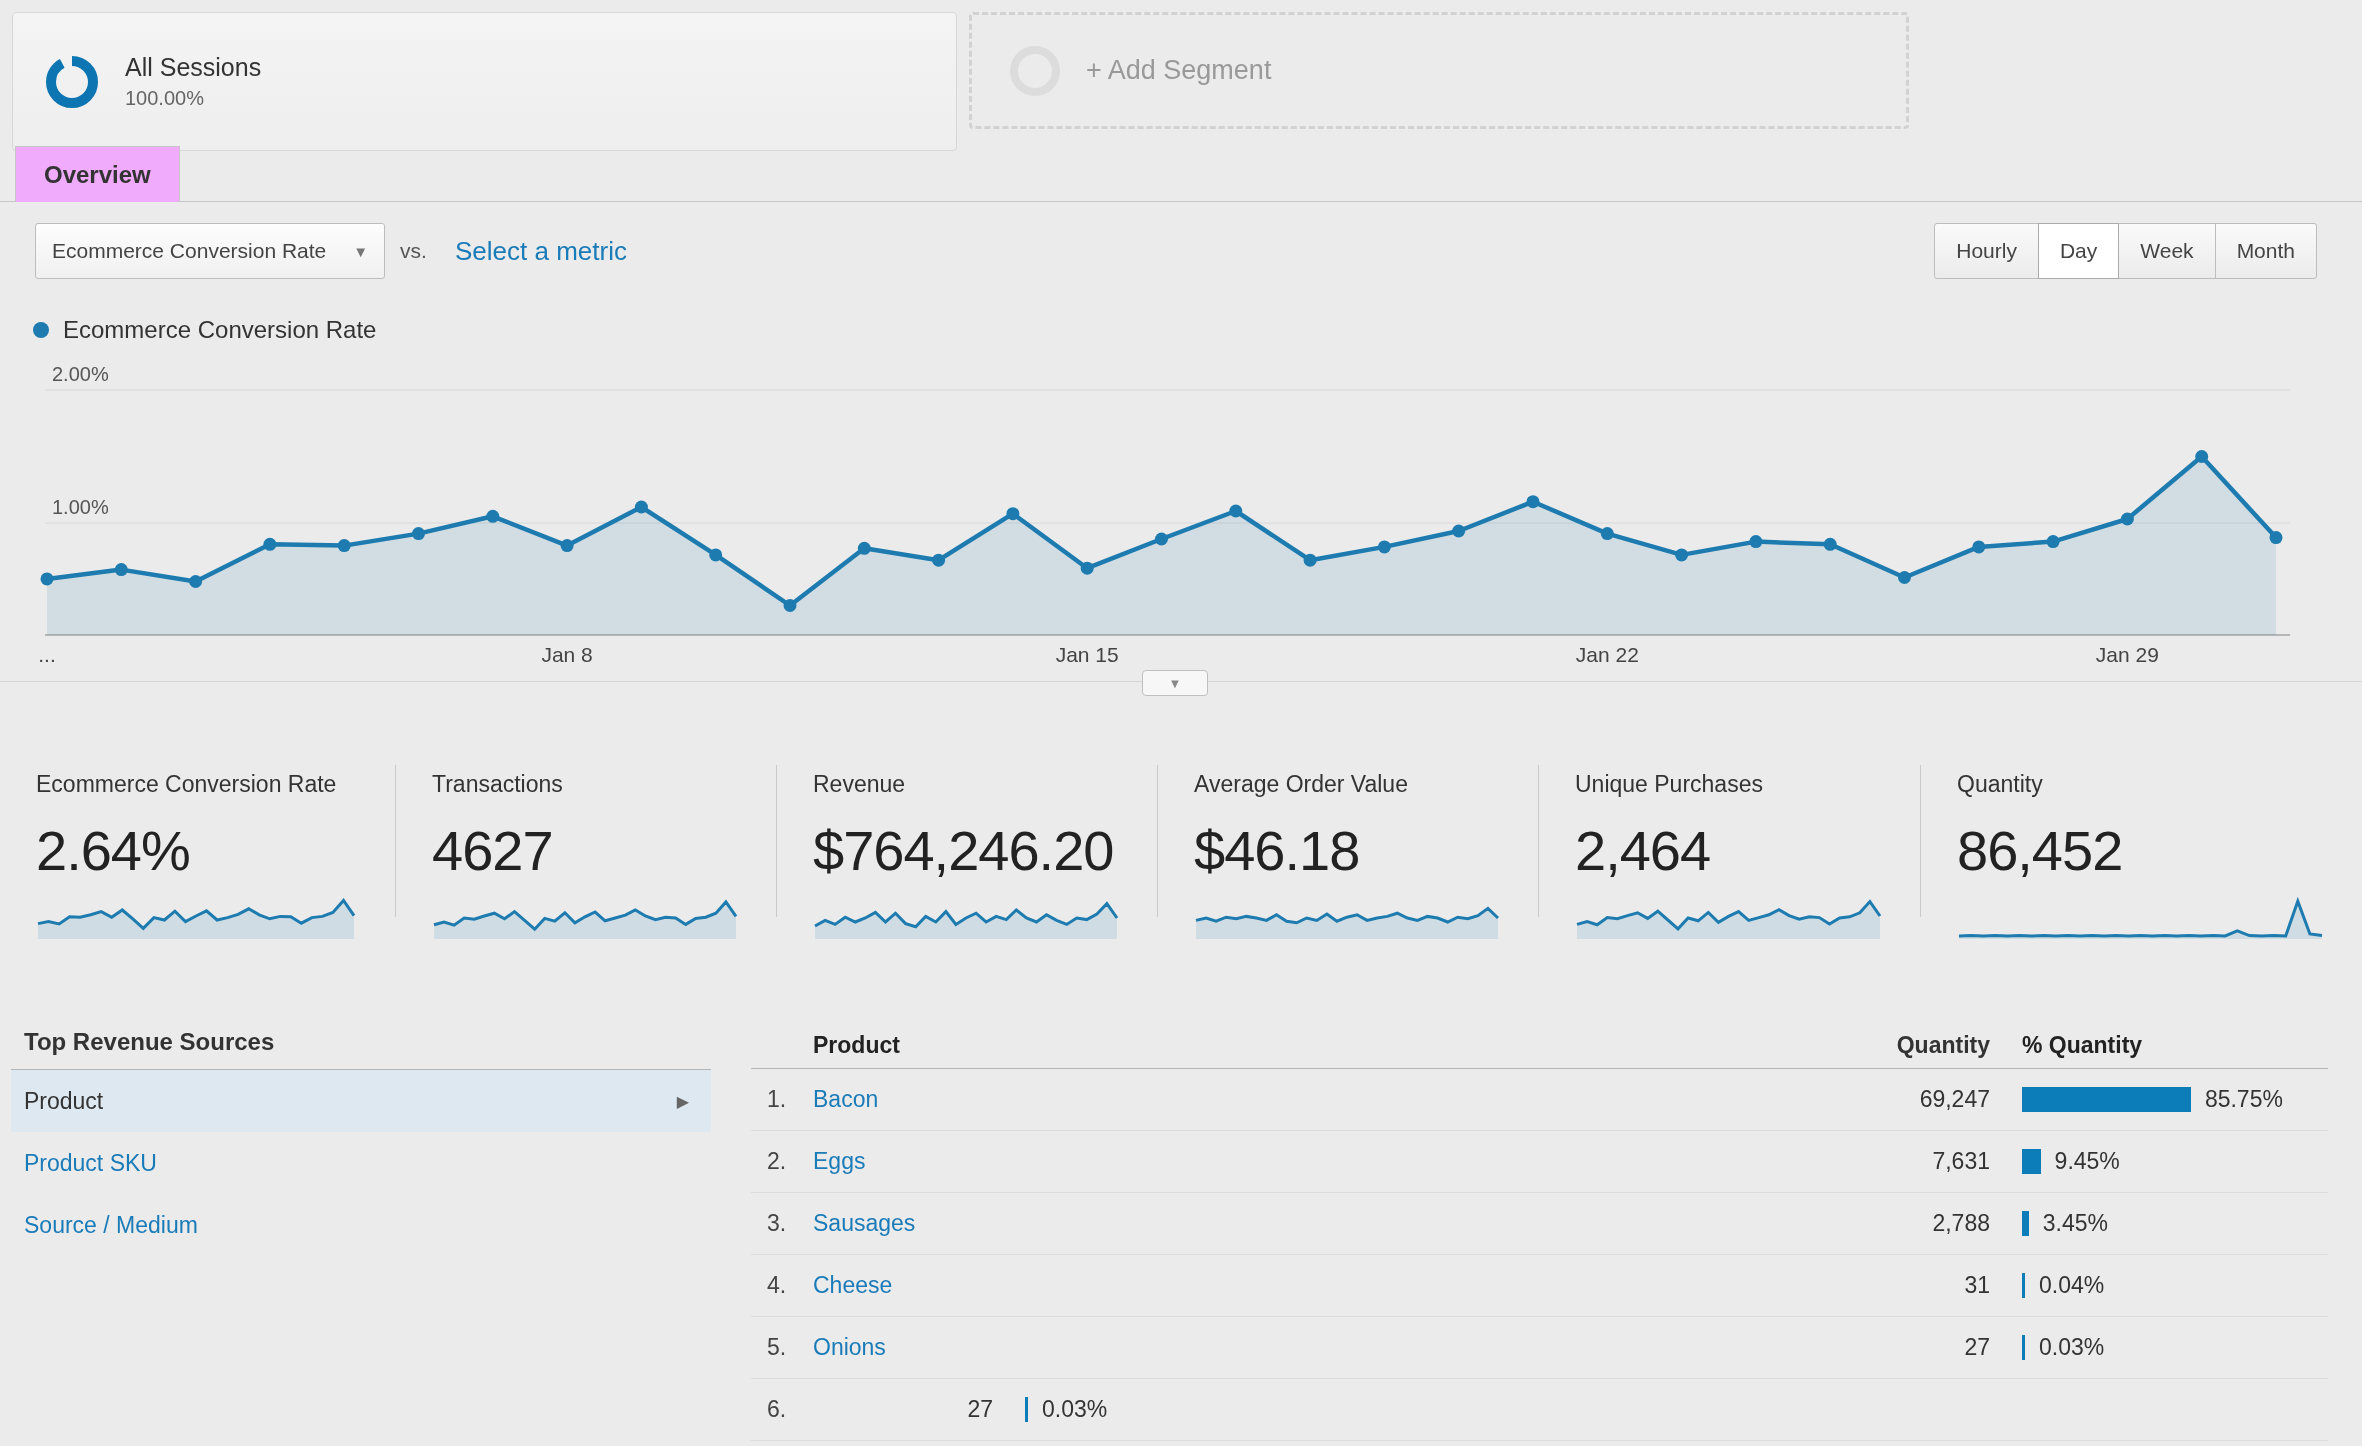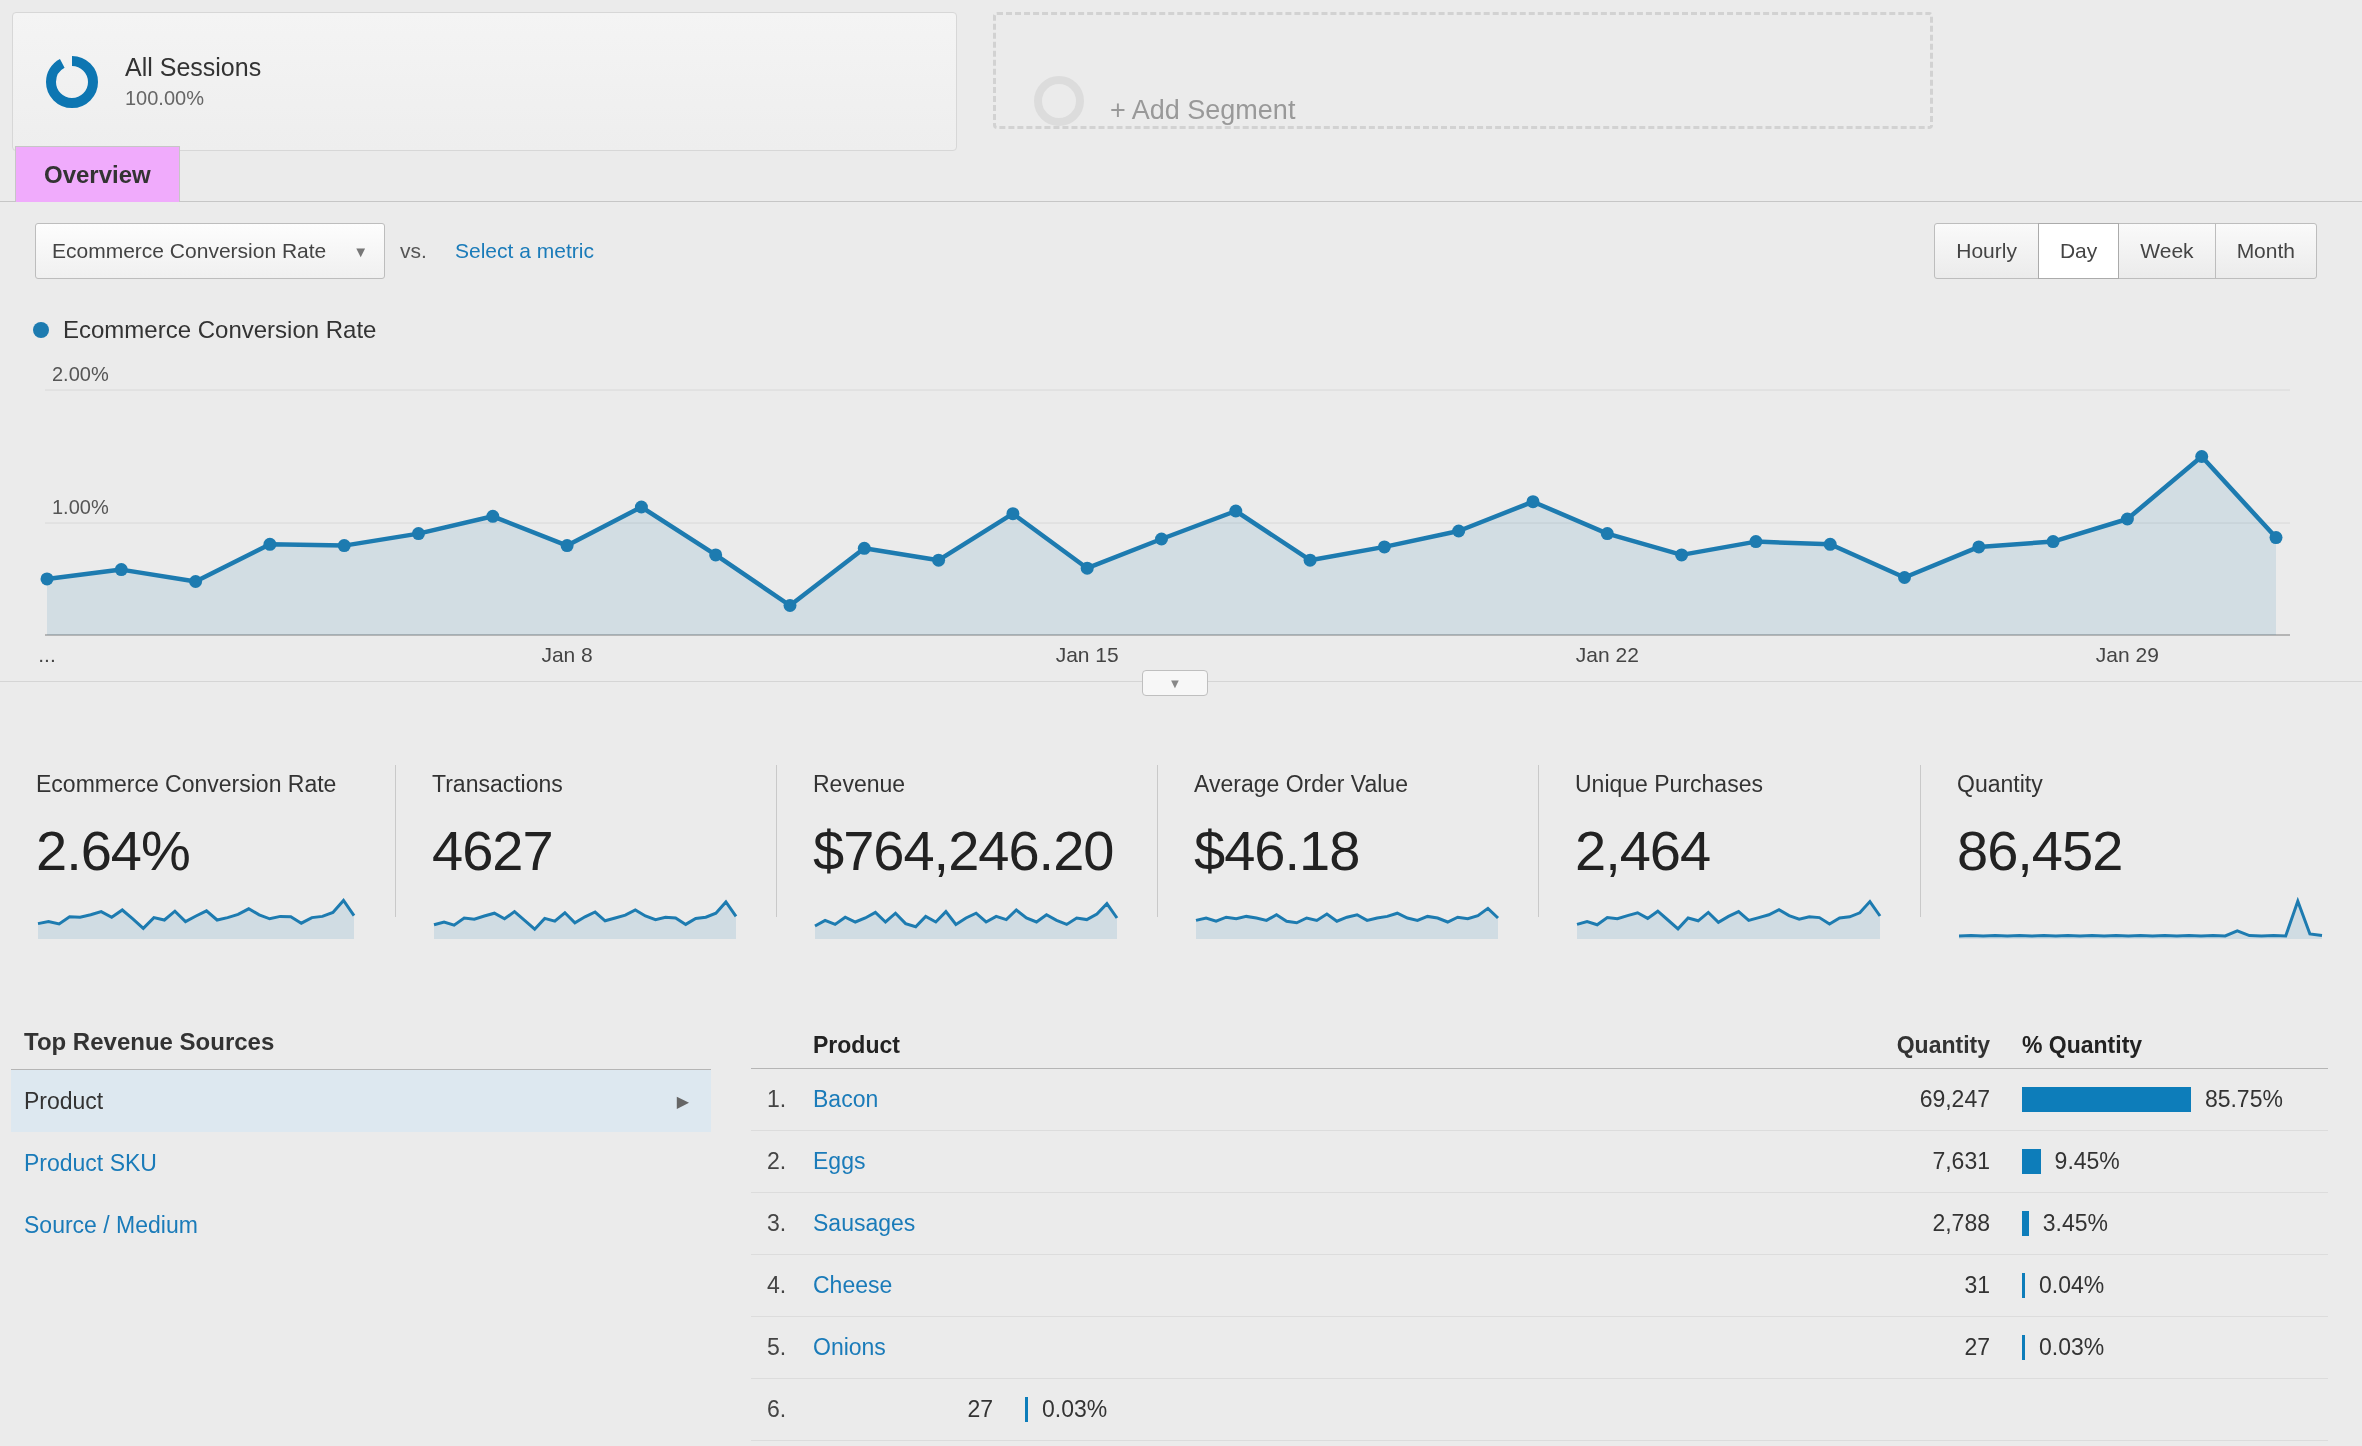--- a/index.html
+++ b/index.html
@@ -6,36 +6,36 @@
   html,body{width:2362px;height:1446px;background:#ebebeb;font-family:"Liberation Sans",sans-serif;color:#333;overflow:hidden}
   body{position:relative}
   .abs{position:absolute}
 
   
   #segment-chip{left:12px;top:12px;width:945px;height:139px;background:linear-gradient(#f4f4f4,#eeeeee);
     border:1px solid #d7d7d7;border-radius:4px;display:flex;align-items:center;padding-left:30px}
   #segment-chip svg{margin-right:24px}
   .seg-title{font-size:25px;color:#333}
   .seg-sub{font-size:20px;color:#666;margin-top:5px}
-  #add-segment{left:993px;top:12px;width:940px;height:117px;border:3px dashed #d2d2d2;border-radius:4px;
-    display:flex;align-items:flex-end;padding-left:38px;cursor:pointer}
+  #add-segment{left:969px;top:12px;width:940px;height:117px;border:3px dashed #d2d2d2;border-radius:4px;
+    display:flex;align-items:center;padding-left:38px;cursor:pointer}
   #add-segment .ring{width:50px;height:50px;border:8px solid #dcdcdc;border-radius:50%;margin-right:26px}
   #add-segment span{font-size:27px;color:#999}
 
   
   #tab-overview{left:15px;top:146px;height:56px;padding:0 28px;background:#f0abfc;border:1px solid #c6c6c6;
     border-bottom:none;display:flex;align-items:center;font-weight:bold;font-size:24px;z-index:2;cursor:pointer}
   #tab-underline{left:0;top:201px;width:2362px;height:0;border-top:1px solid #c6c6c6}
 
   
   #metric-select{left:35px;top:223px;width:350px;height:56px;background:linear-gradient(#fdfdfd,#f0f0f0);
     border:1px solid #bdbdbd;border-radius:3px;display:flex;align-items:center;padding:0 16px;font-size:21px;color:#444;cursor:pointer}
   #metric-select .caret{margin-left:auto;color:#777;font-size:15px}
   #vs-label{left:400px;top:223px;line-height:56px;font-size:21px;color:#555}
-  #select-metric-link{left:455px;top:223px;line-height:56px;font-size:21px;color:var(--link,#1a7bb9);cursor:pointer}
+  #select-metric-link{left:455px;top:223px;line-height:56px;font-size:26px;color:var(--link,#1a7bb9);cursor:pointer}
   #granularity-group{right:45px;top:223px;display:flex}
   .gbtn{height:56px;padding:0 21px;font-size:21px;color:#444;background:linear-gradient(#fafafa,#ebebeb);
     border:1px solid #bdbdbd;margin-left:-1px;cursor:pointer;font-family:inherit;appearance:none}
   .gbtn:first-child{border-radius:3px 0 0 3px;margin-left:0}
   .gbtn:last-child{border-radius:0 3px 3px 0}
   .gbtn.sel{background:#ffffff;position:relative;z-index:1;border-color:#ababab}
 
   
   #chart-legend{left:33px;top:316px;display:flex;align-items:center}
   #chart-legend .dot{width:16px;height:16px;border-radius:50%;background:var(--line,#1d7bb0);margin-right:14px}

